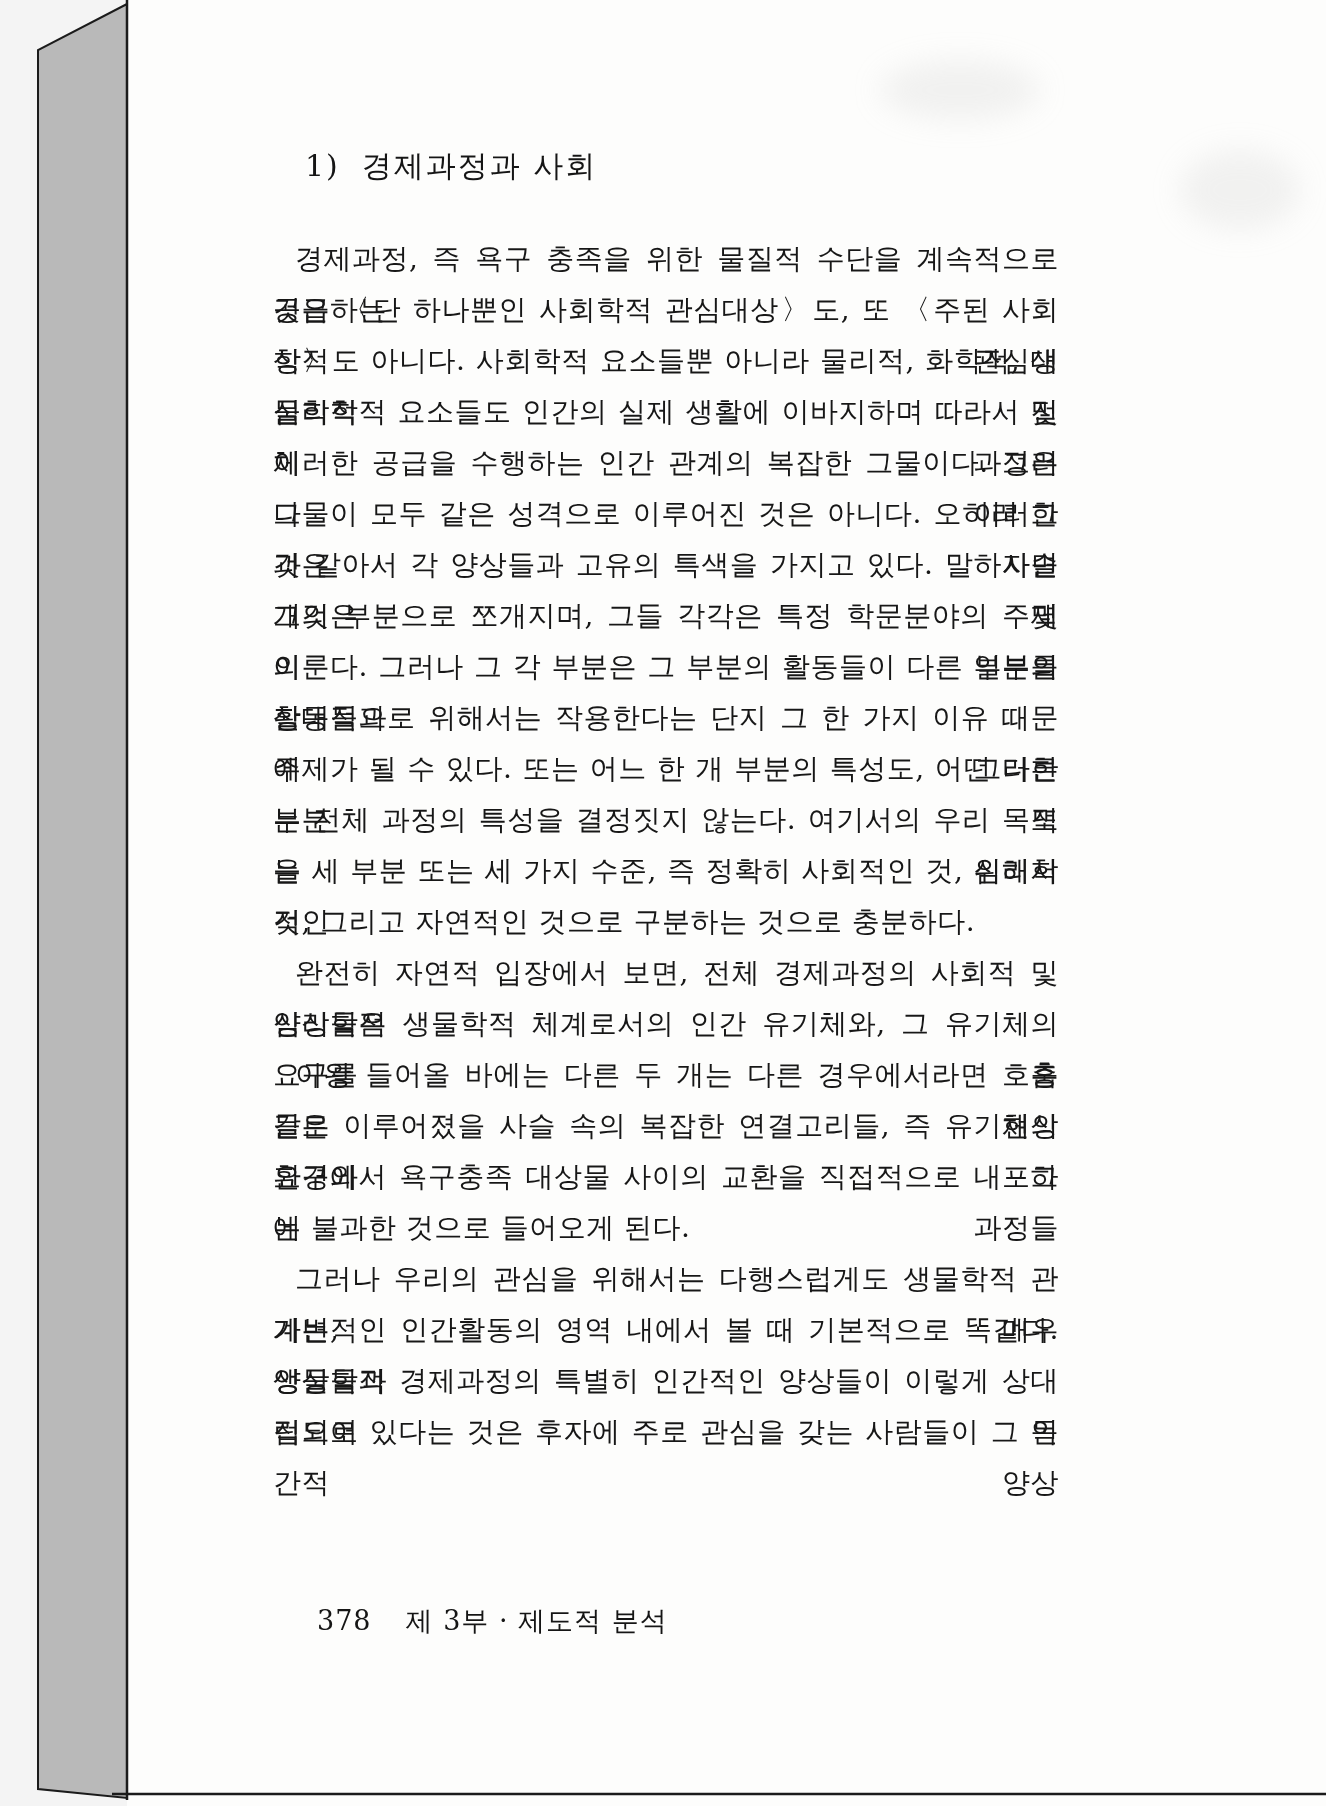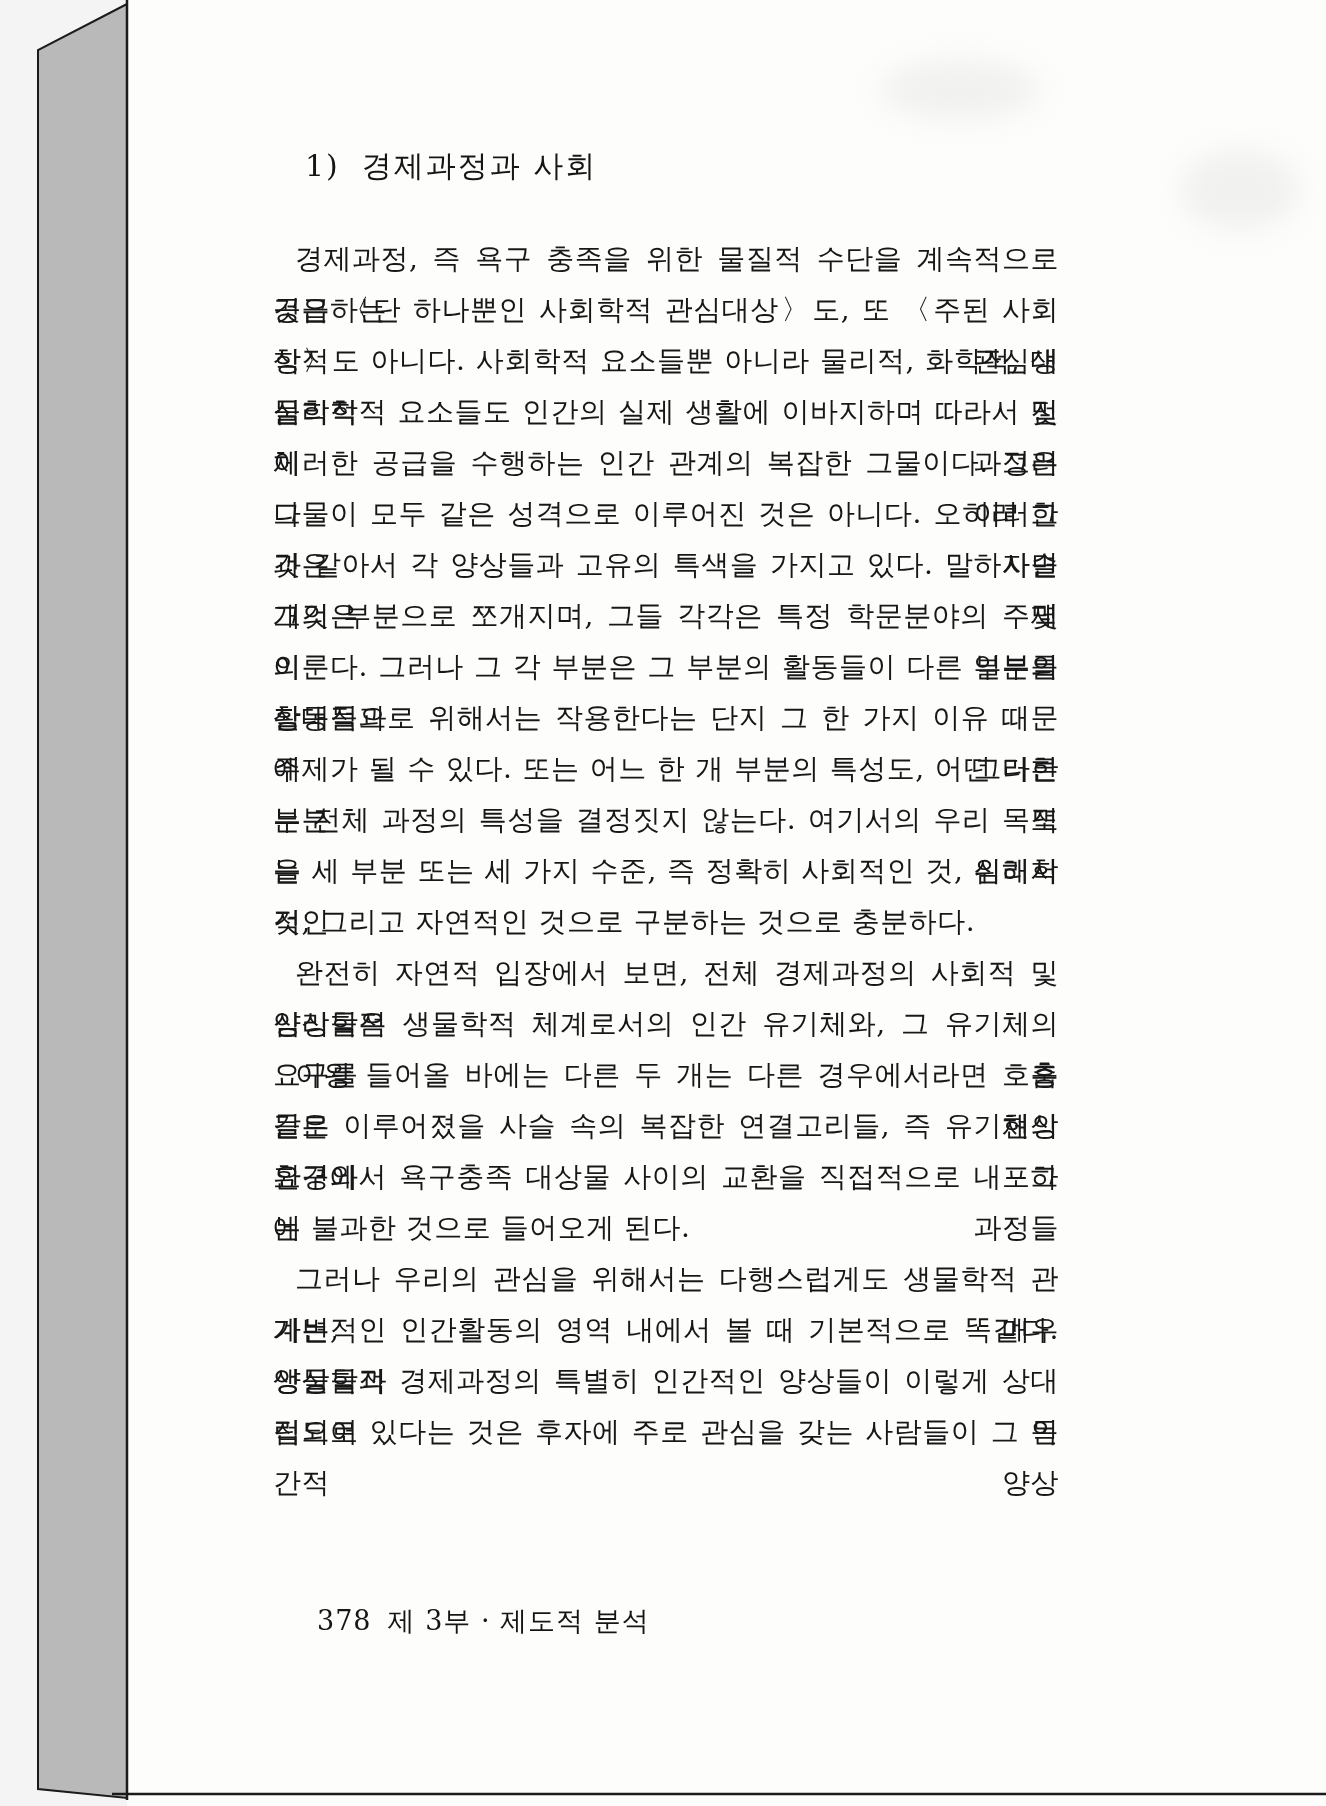--- a/index.html
+++ b/index.html
@@ -64,21 +64,21 @@
   .footer {
     position: absolute;
     left: 190px;
     top: 1603px;
     font-size: 27px;
     line-height: 36px;
     letter-spacing: 1px;
     white-space: nowrap;
     color: #151515;
   }
-  .footer .pg-num { margin-right: 16px; }
+  .footer .pg-num { margin-right: 34px; }
   
   .smudge {
     position: absolute;
     border-radius: 50%;
     filter: blur(14px);
     background: rgba(190,190,190,0.18);
     pointer-events: none;
   }
   .smudge.s1 { left: 880px; top: 60px; width: 160px; height: 60px; }
   .smudge.s2 { left: 1180px; top: 150px; width: 120px; height: 80px; }

